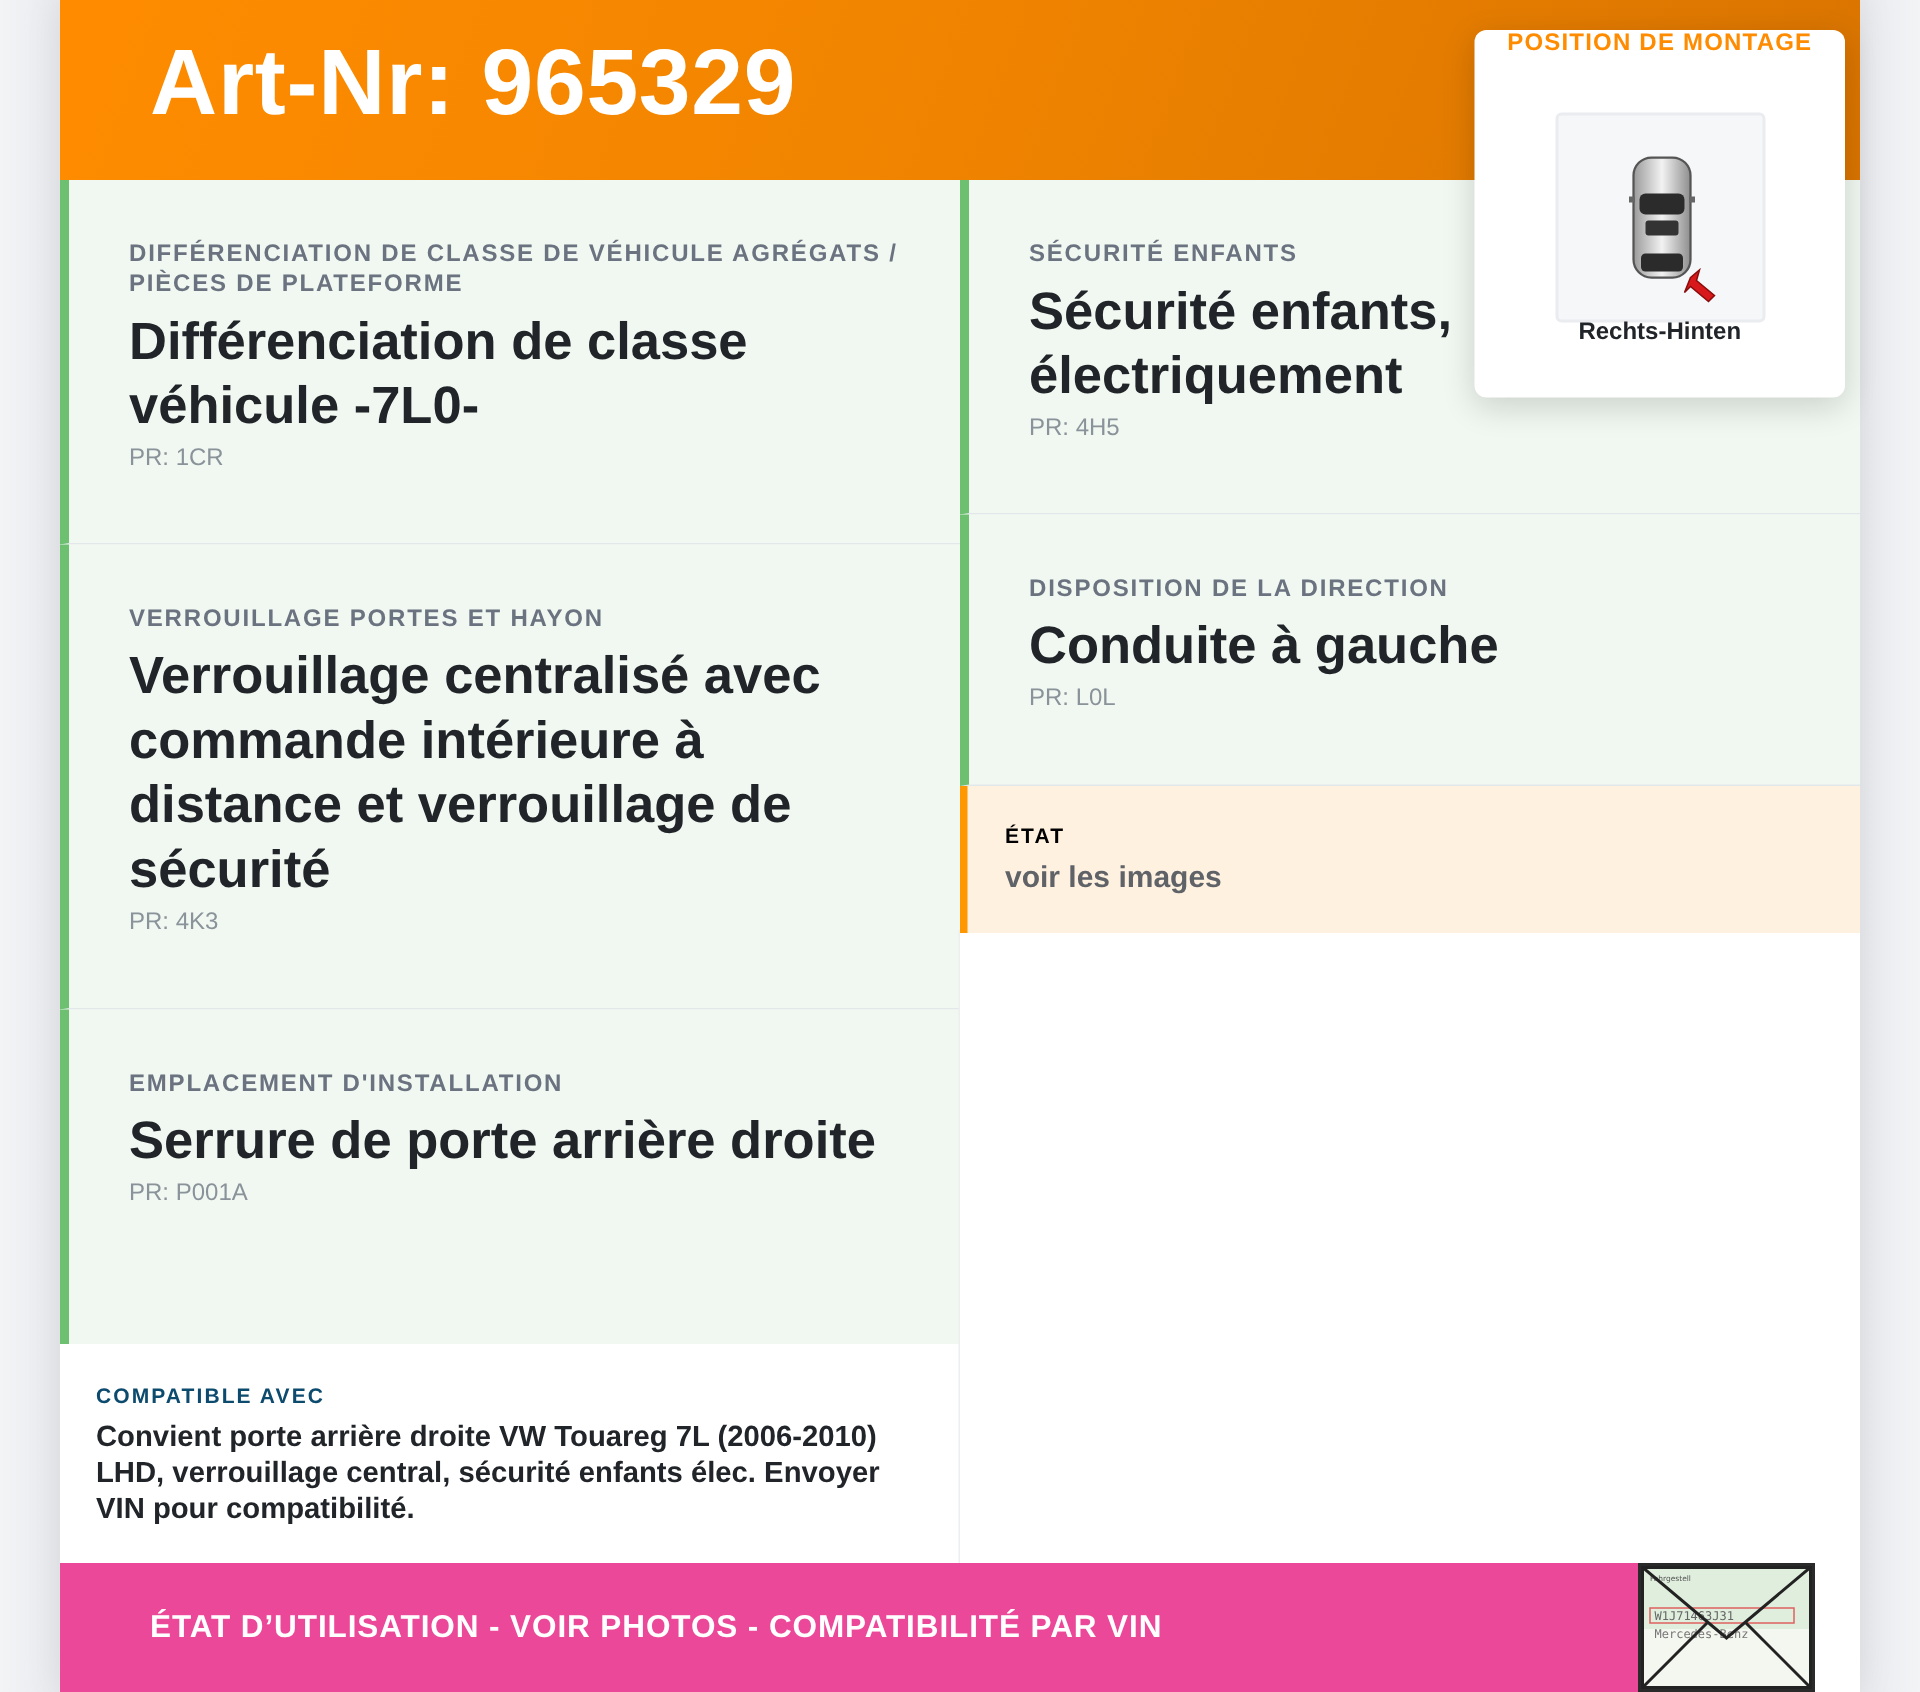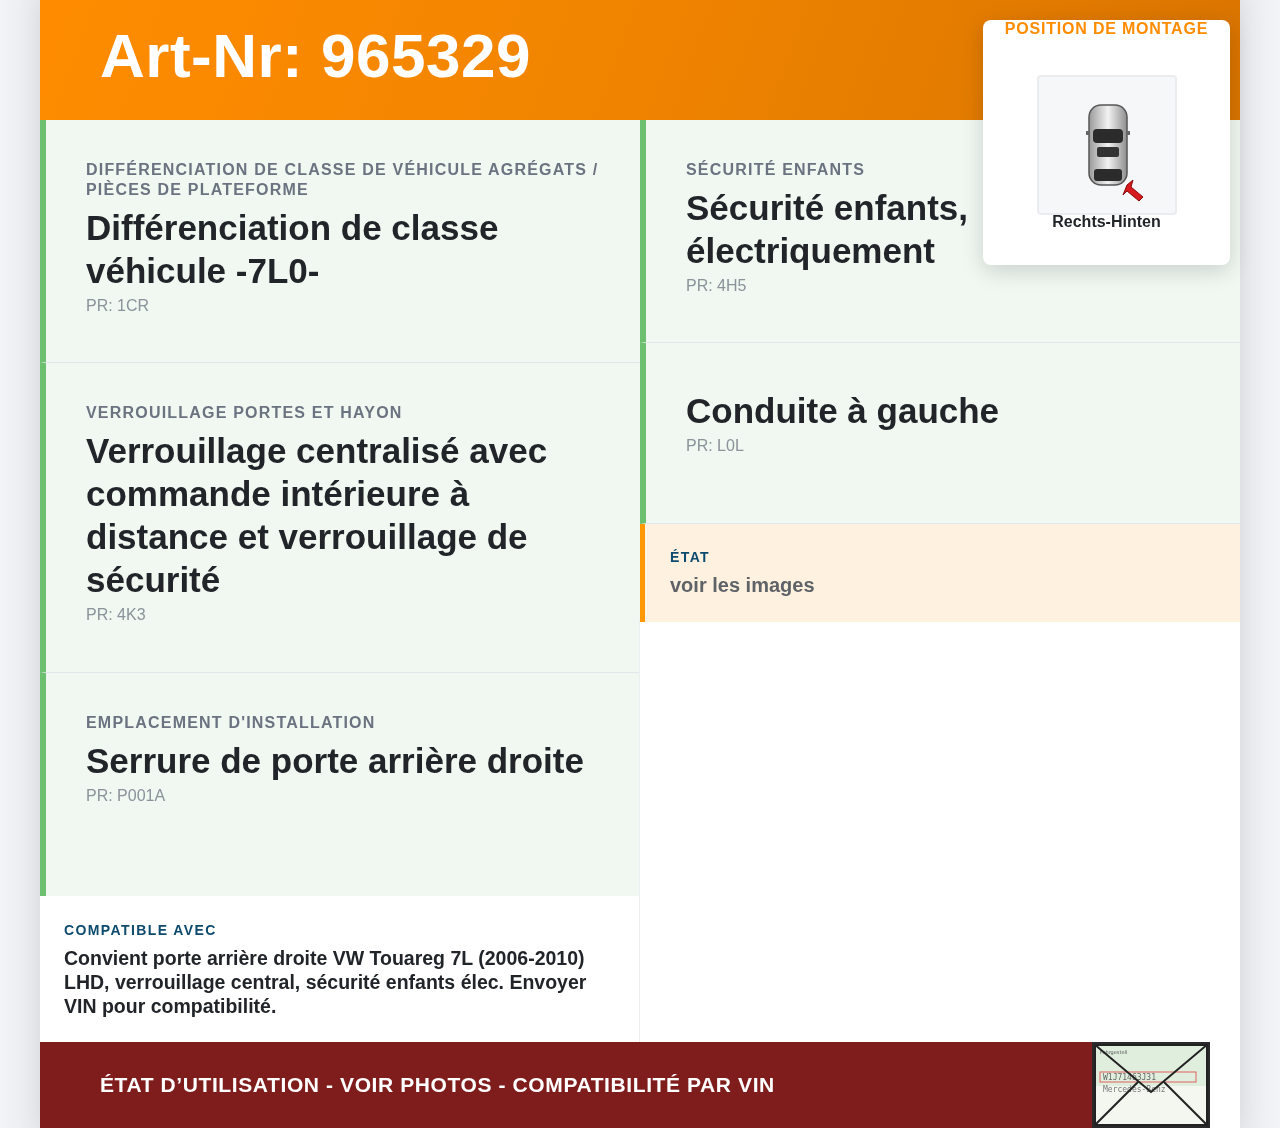--- a/index.html
+++ b/index.html
@@ -46,21 +46,21 @@
     font-size: 16px; color: #8a929a; line-height: 20px;
   }
   .etat {
     position: relative;
     background: #fff1e0;
     border-left: 5px solid #ff9800;
     padding: 24px 25px 22px 25px;
     height: 98px;
   }
   .etat-label {
-    font-size: 14px; font-weight: 700; color: #0c4a6e; letter-spacing: 1.4px; line-height: 18px;
+    font-size: 14px; font-weight: 700; color: #000000; letter-spacing: 1.4px; line-height: 18px;
   }
   .etat-value {
     margin-top: 7px; font-size: 20px; font-weight: 700; color: #5f6368; line-height: 24px;
   }
   .compat {
     position: absolute; left: 0; top: 896px; width: 600px; height: 146px;
     padding: 26px 24px 0 24px;
     border-right: 1px solid #eceef0;
     background: #ffffff;
   }
@@ -68,21 +68,21 @@
     font-size: 14px; font-weight: 700; color: #0c4a6e; letter-spacing: 1.4px; line-height: 16px;
   }
   .compat-text {
     margin-top: 8px; font-size: 19.5px; font-weight: 700; color: #212529; line-height: 24px;
   }
   .divider-vert {
     position: absolute; left: 599px; top: 620px; width: 1px; height: 422px; background: #eceef0;
   }
   .footer {
     position: absolute; left: 0; top: 1042px; width: 1121px; height: 86px;
-    background: #7f1d1d;
+    background: #ec4899;
   }
   .footer-text {
     position: absolute; left: 60px; top: 30px;
     font-size: 21px; font-weight: 700; color: #ffffff; letter-spacing: 0.6px; line-height: 26px;
   }
   .vin-thumb {
     position: absolute; left: 1052px; top: 0; width: 118px; height: 86px;
     background: #ffffff; border: 2px solid #2a2a2a;
   }
   .position-panel {
@@ -130,20 +130,21 @@
     </div>
   </div>
 
   <div class="col col-right">
     <div class="card" style="height:223px;">
       <div class="card-label">SÉCURITÉ ENFANTS</div>
       <div class="card-value">Sécurité enfants, électriquement</div>
       <div class="card-pr">PR: 4H5</div>
     </div>
     <div class="card" style="height:181px; padding-top:40px;">
+      <div class="card-label">DISPOSITION DE LA DIRECTION</div>
       <div class="card-value">Conduite à gauche</div>
       <div class="card-pr">PR: L0L</div>
     </div>
     <div class="etat">
       <div class="etat-label">ÉTAT</div>
       <div class="etat-value">voir les images</div>
     </div>
   </div>
 
   <div class="divider-vert"></div>

